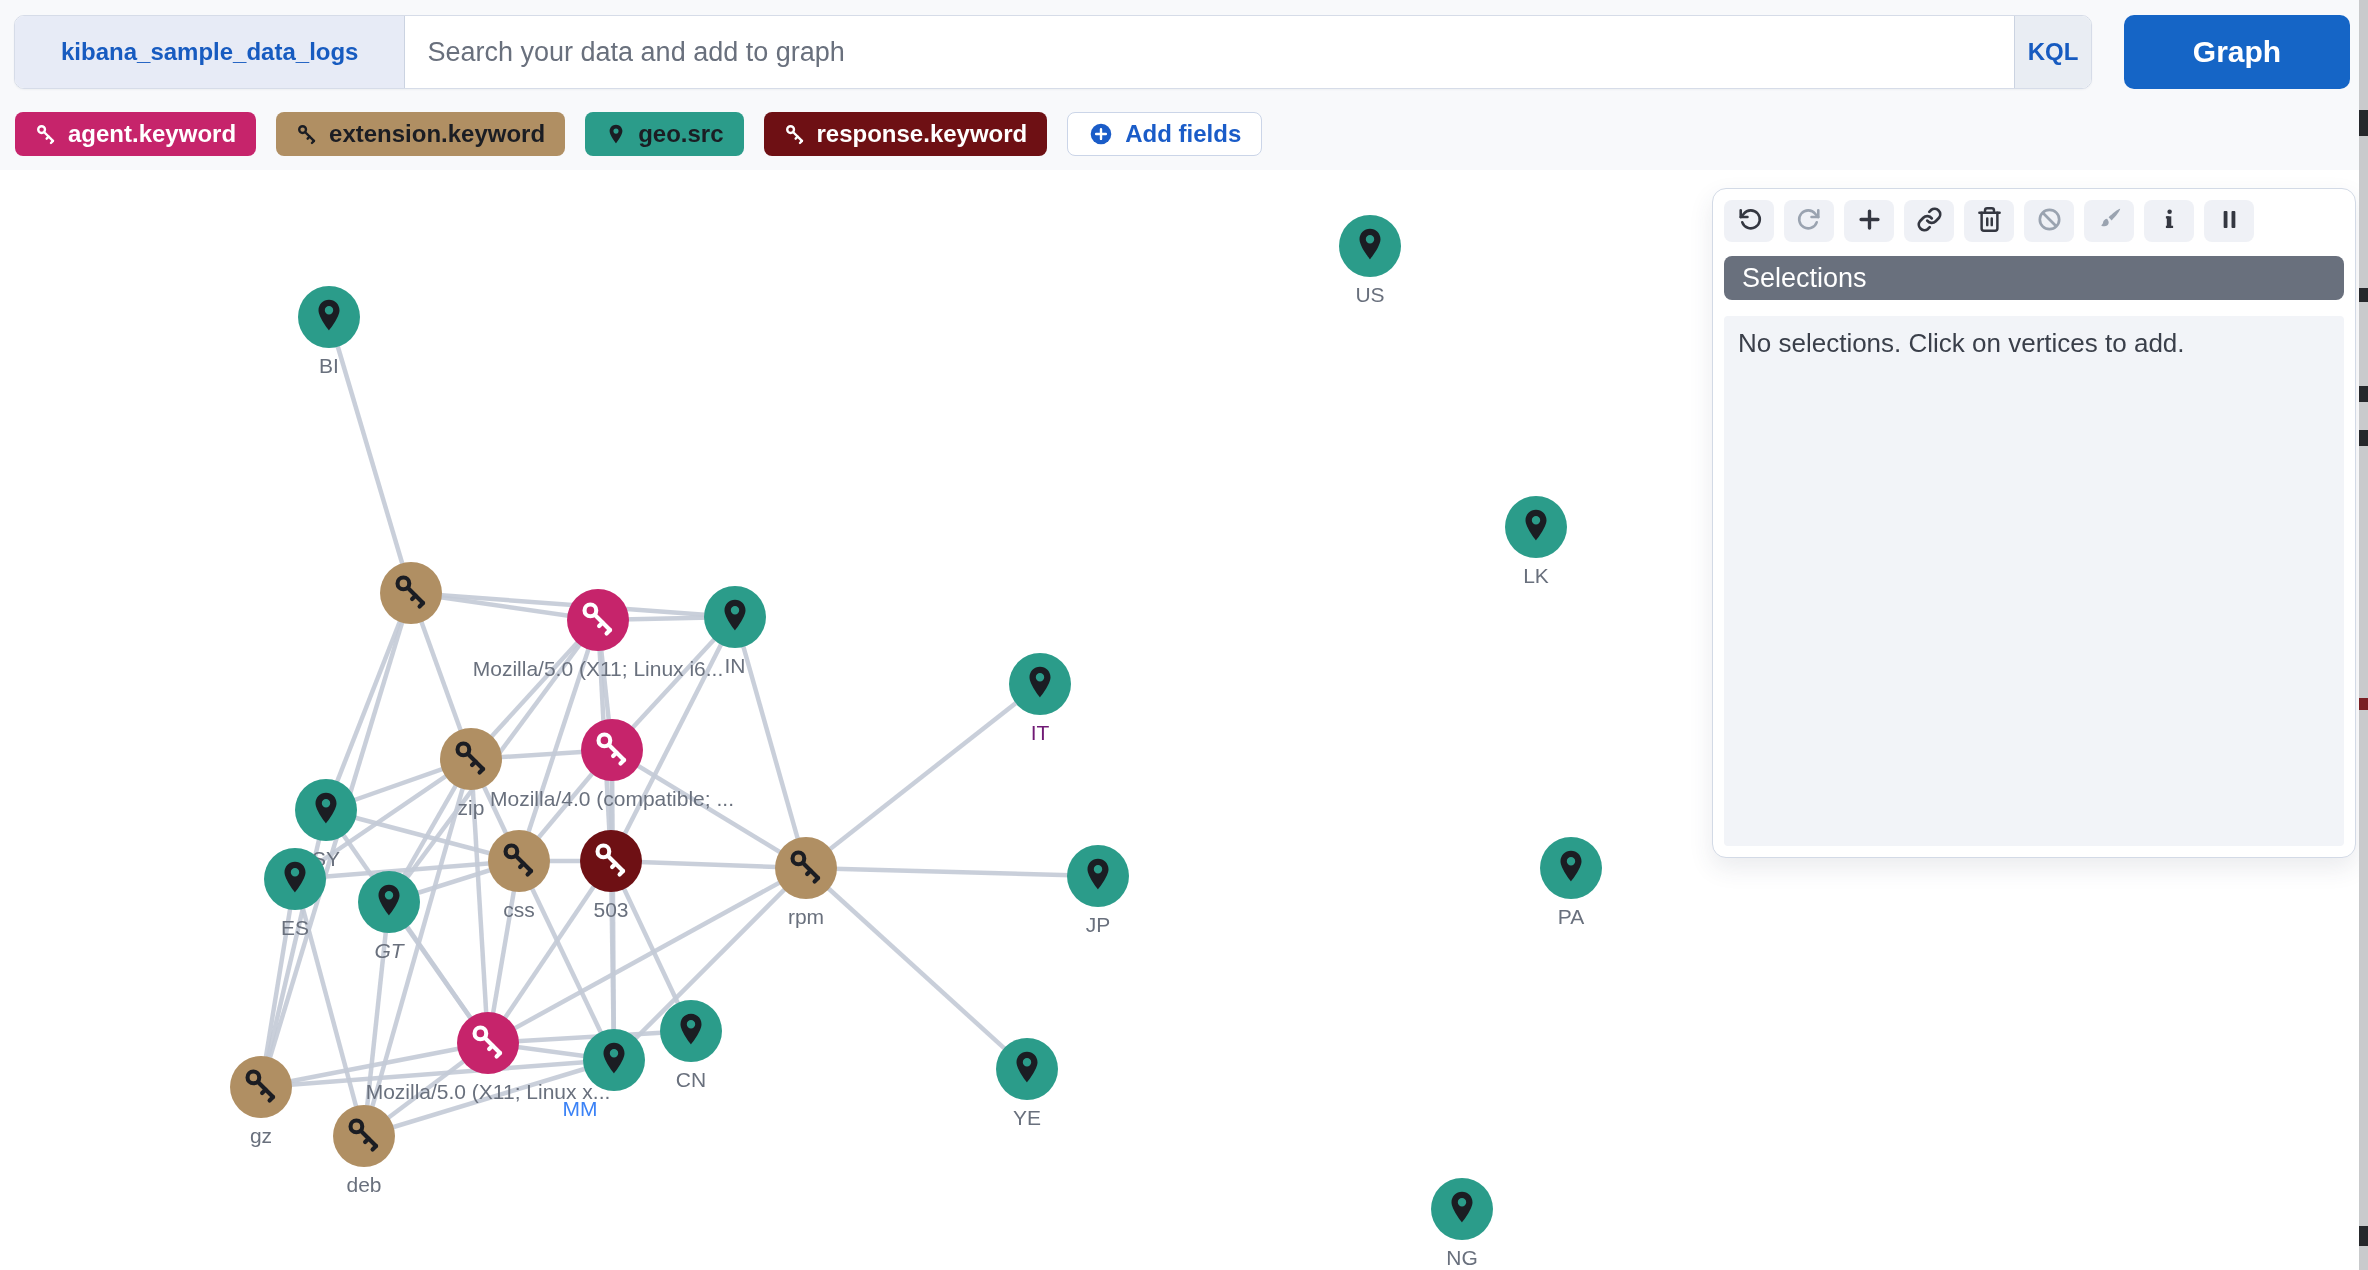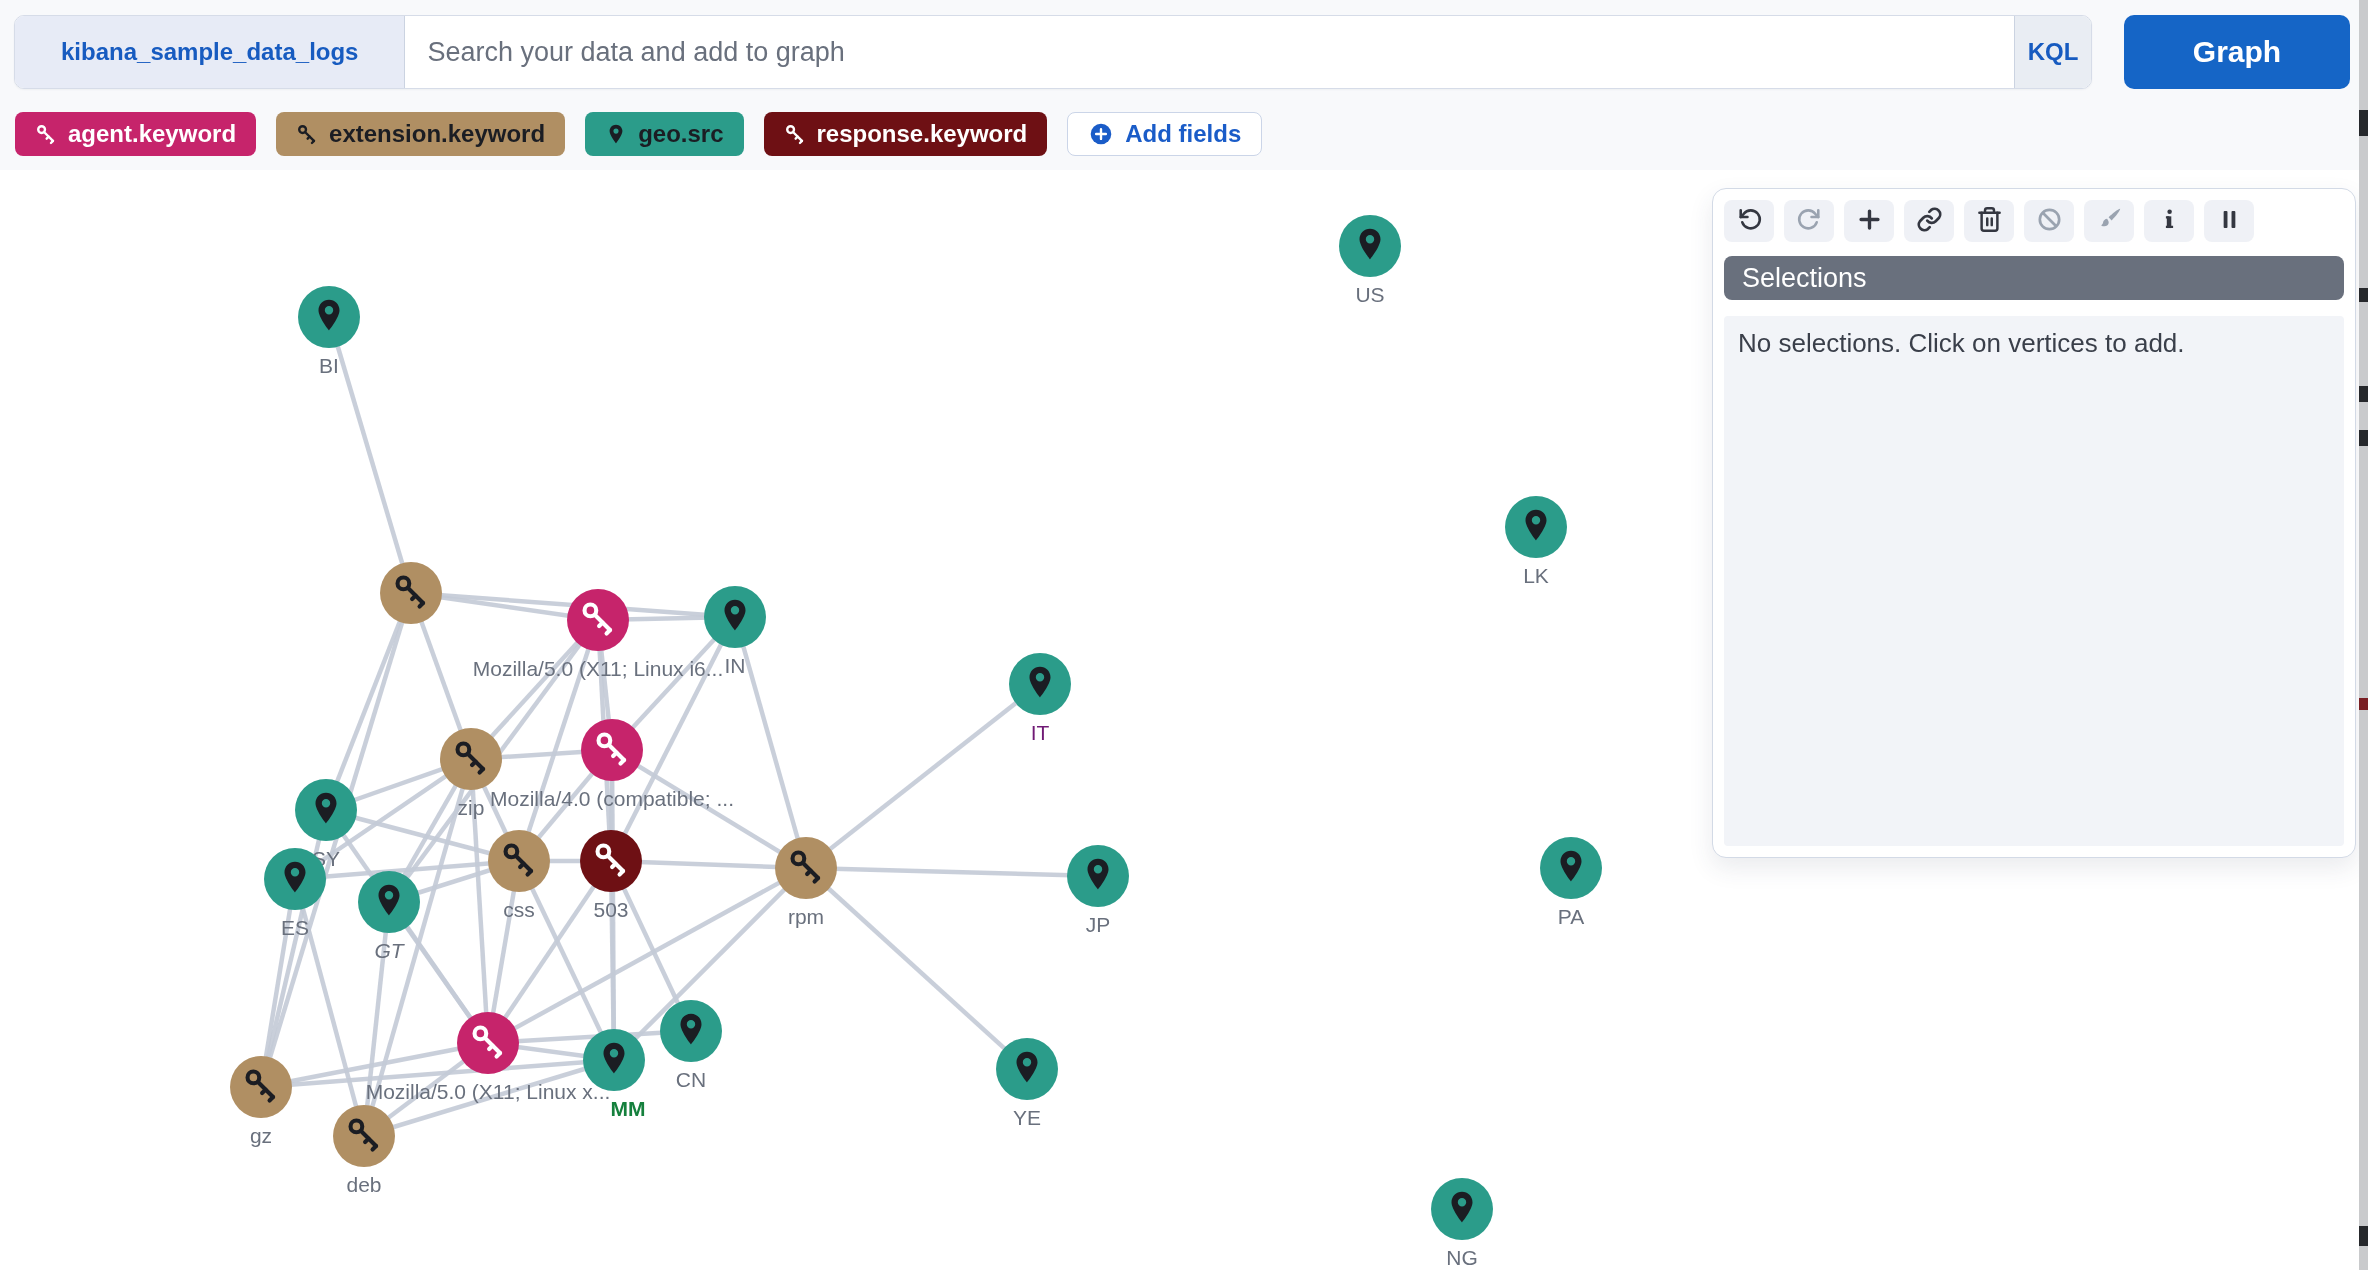--- a/index.html
+++ b/index.html
@@ -296,21 +296,21 @@
       <path d="M19.6 19.6 l-2.2 2.2"></path>
           </g>
         </svg></span>
     </div>
     <div class="gnode-label" style="left: 488px; top: 1080px; color: rgb(105, 112, 125);">Mozilla/5.0 (X11; Linux x...</div>
     <div class="gnode" style="left: 583px; top: 1029px; background: rgb(43, 156, 138);">
       <span><svg width="36" height="36" viewBox="0 0 24 24">
           <path fill="#1b1d23" fill-rule="evenodd" d="M12 1.8c-3.9 0-7 3.1-7 7 C5 13.6 12 22.2 12 22.2 s7-8.6 7-13.4 c0-3.9-3.1-7-7-7 z M12 11.6 a2.8 2.8 0 1 1 0-5.6 a2.8 2.8 0 0 1 0 5.6z"></path>
         </svg></span>
     </div>
-    <div class="gnode-label" style="left: 628px; top: 1097px; color: #15803d; font-weight: bold;">MM</div>
+    <div class="gnode-label" style="left: 580px; top: 1097px; color: #3b82f6;">MM</div>
     <div class="gnode" style="left: 660px; top: 1000px; background: rgb(43, 156, 138);">
       <span><svg width="36" height="36" viewBox="0 0 24 24">
           <path fill="#1b1d23" fill-rule="evenodd" d="M12 1.8c-3.9 0-7 3.1-7 7 C5 13.6 12 22.2 12 22.2 s7-8.6 7-13.4 c0-3.9-3.1-7-7-7 z M12 11.6 a2.8 2.8 0 1 1 0-5.6 a2.8 2.8 0 0 1 0 5.6z"></path>
         </svg></span>
     </div>
     <div class="gnode-label" style="left: 691px; top: 1068px; color: rgb(105, 112, 125);">CN</div>
     <div class="gnode" style="left: 996px; top: 1038px; background: rgb(43, 156, 138);">
       <span><svg width="36" height="36" viewBox="0 0 24 24">
           <path fill="#1b1d23" fill-rule="evenodd" d="M12 1.8c-3.9 0-7 3.1-7 7 C5 13.6 12 22.2 12 22.2 s7-8.6 7-13.4 c0-3.9-3.1-7-7-7 z M12 11.6 a2.8 2.8 0 1 1 0-5.6 a2.8 2.8 0 0 1 0 5.6z"></path>
         </svg></span>

